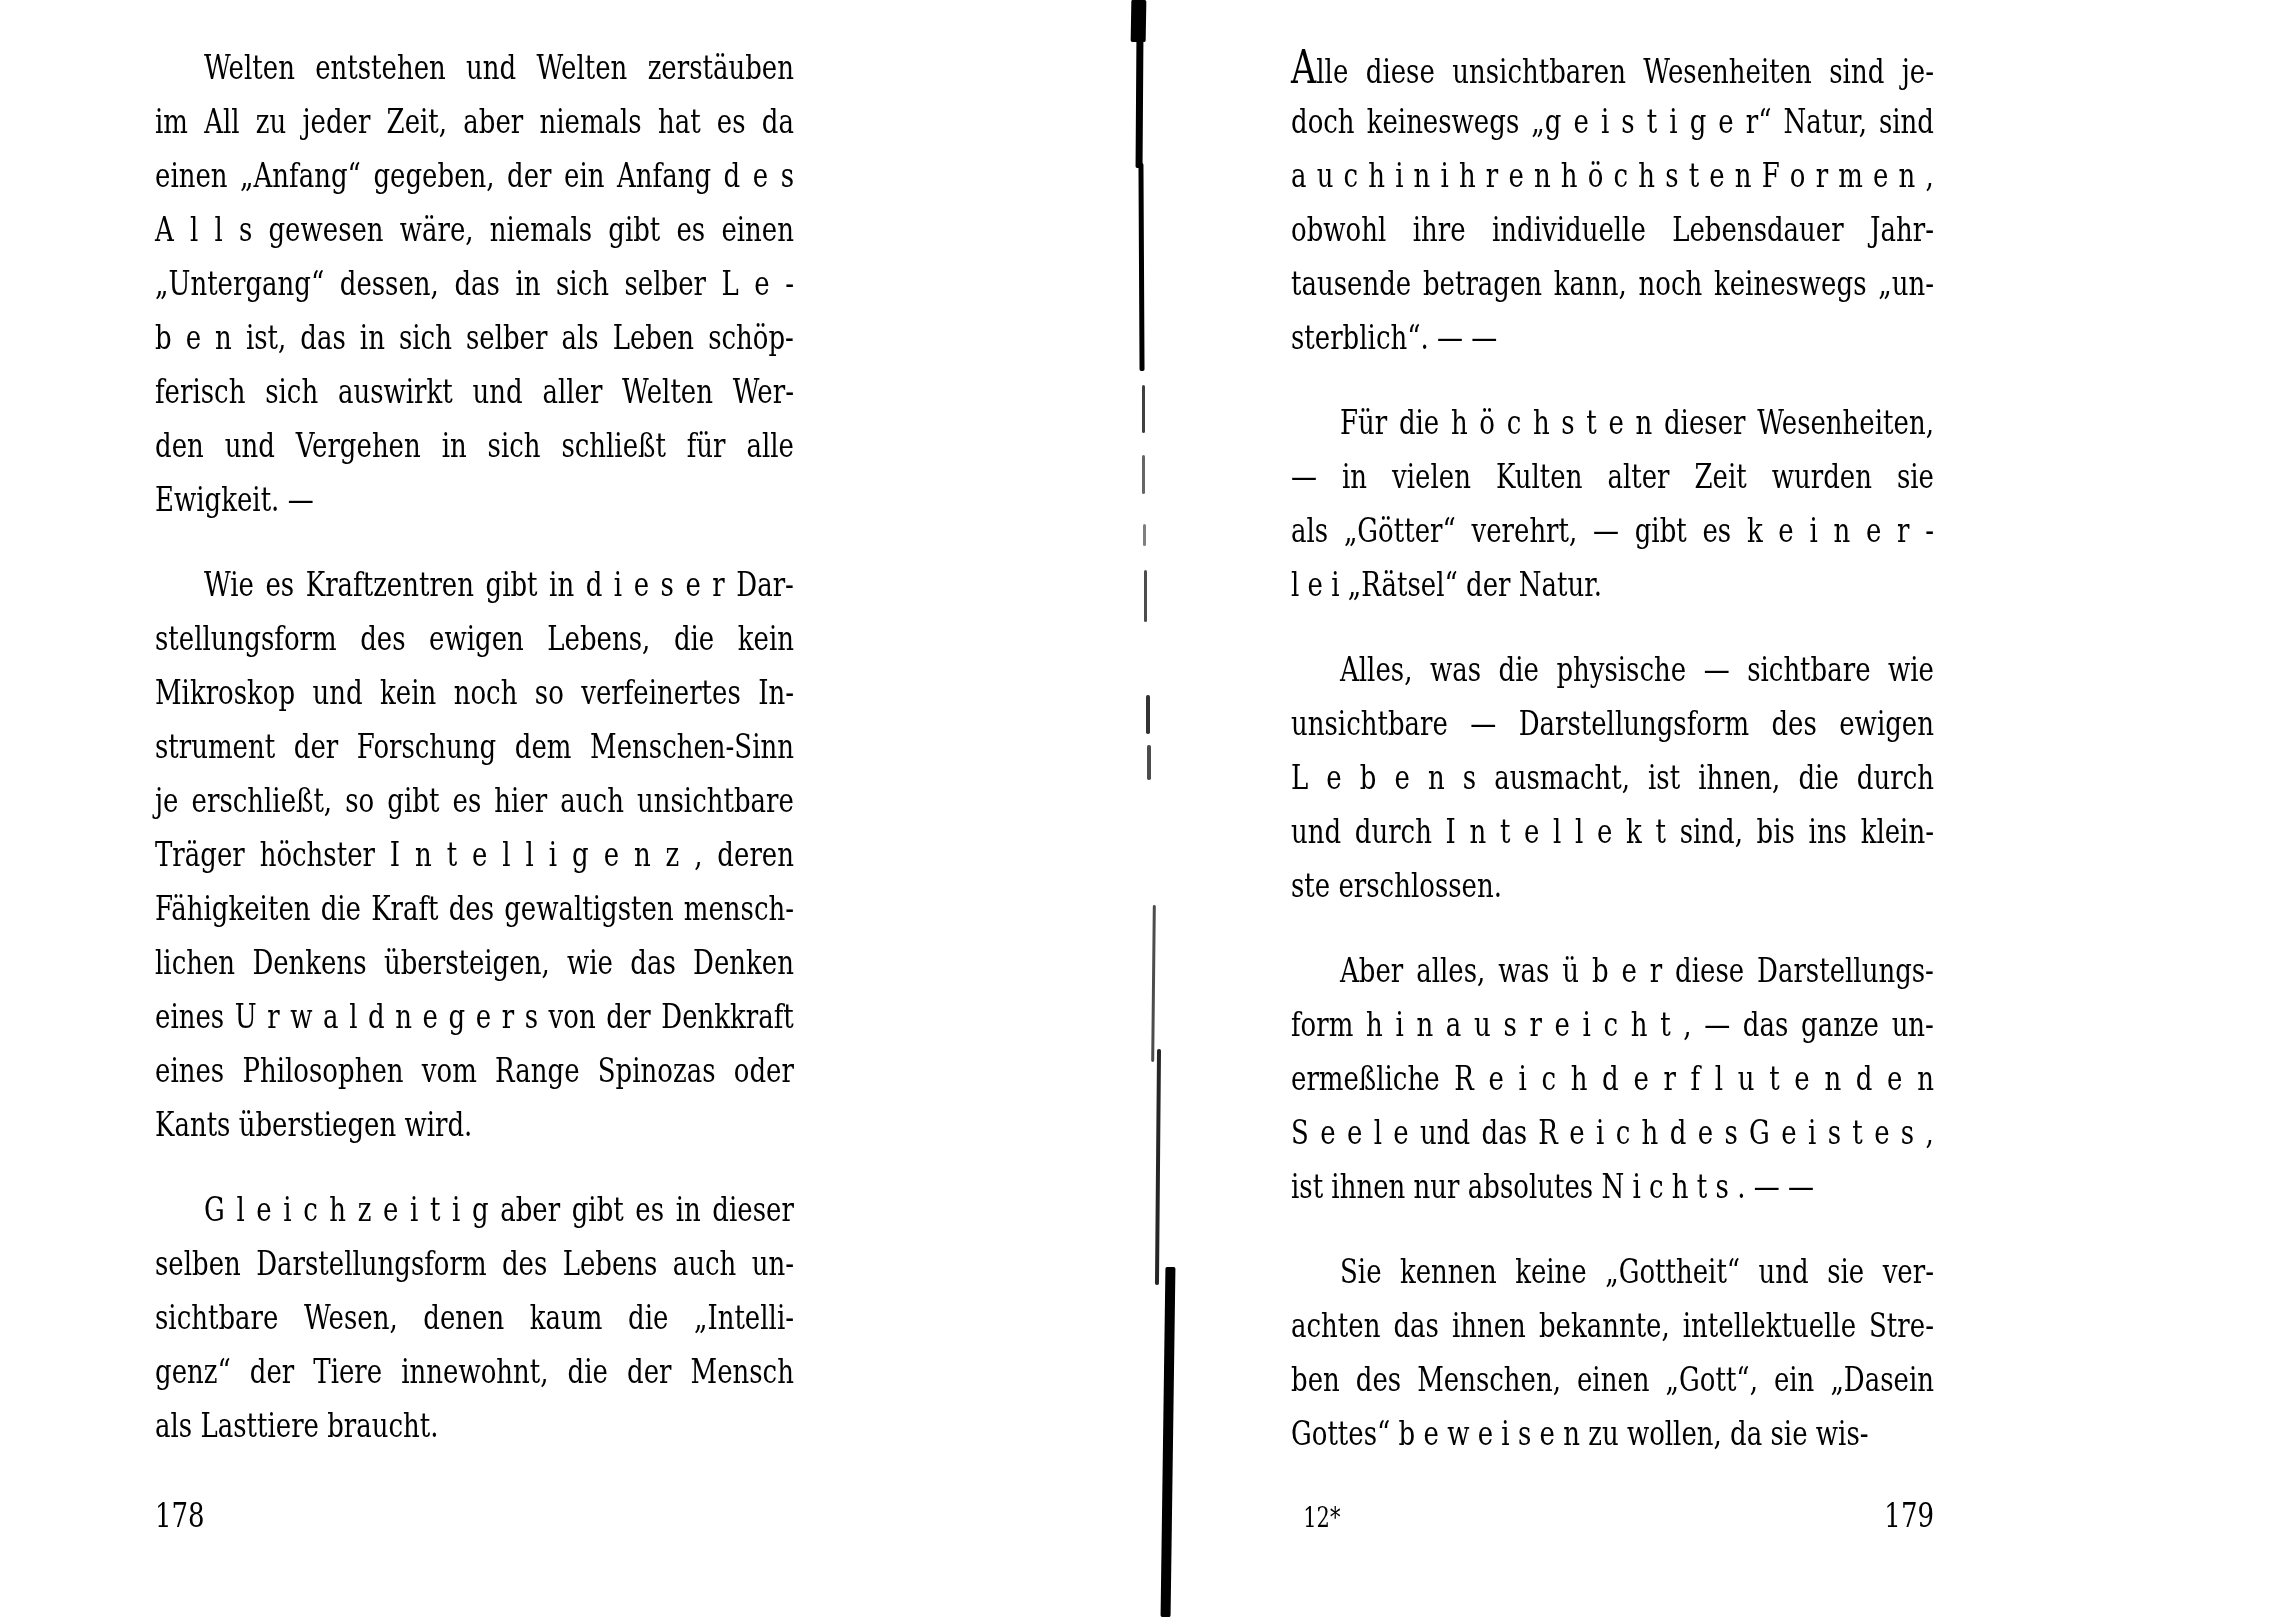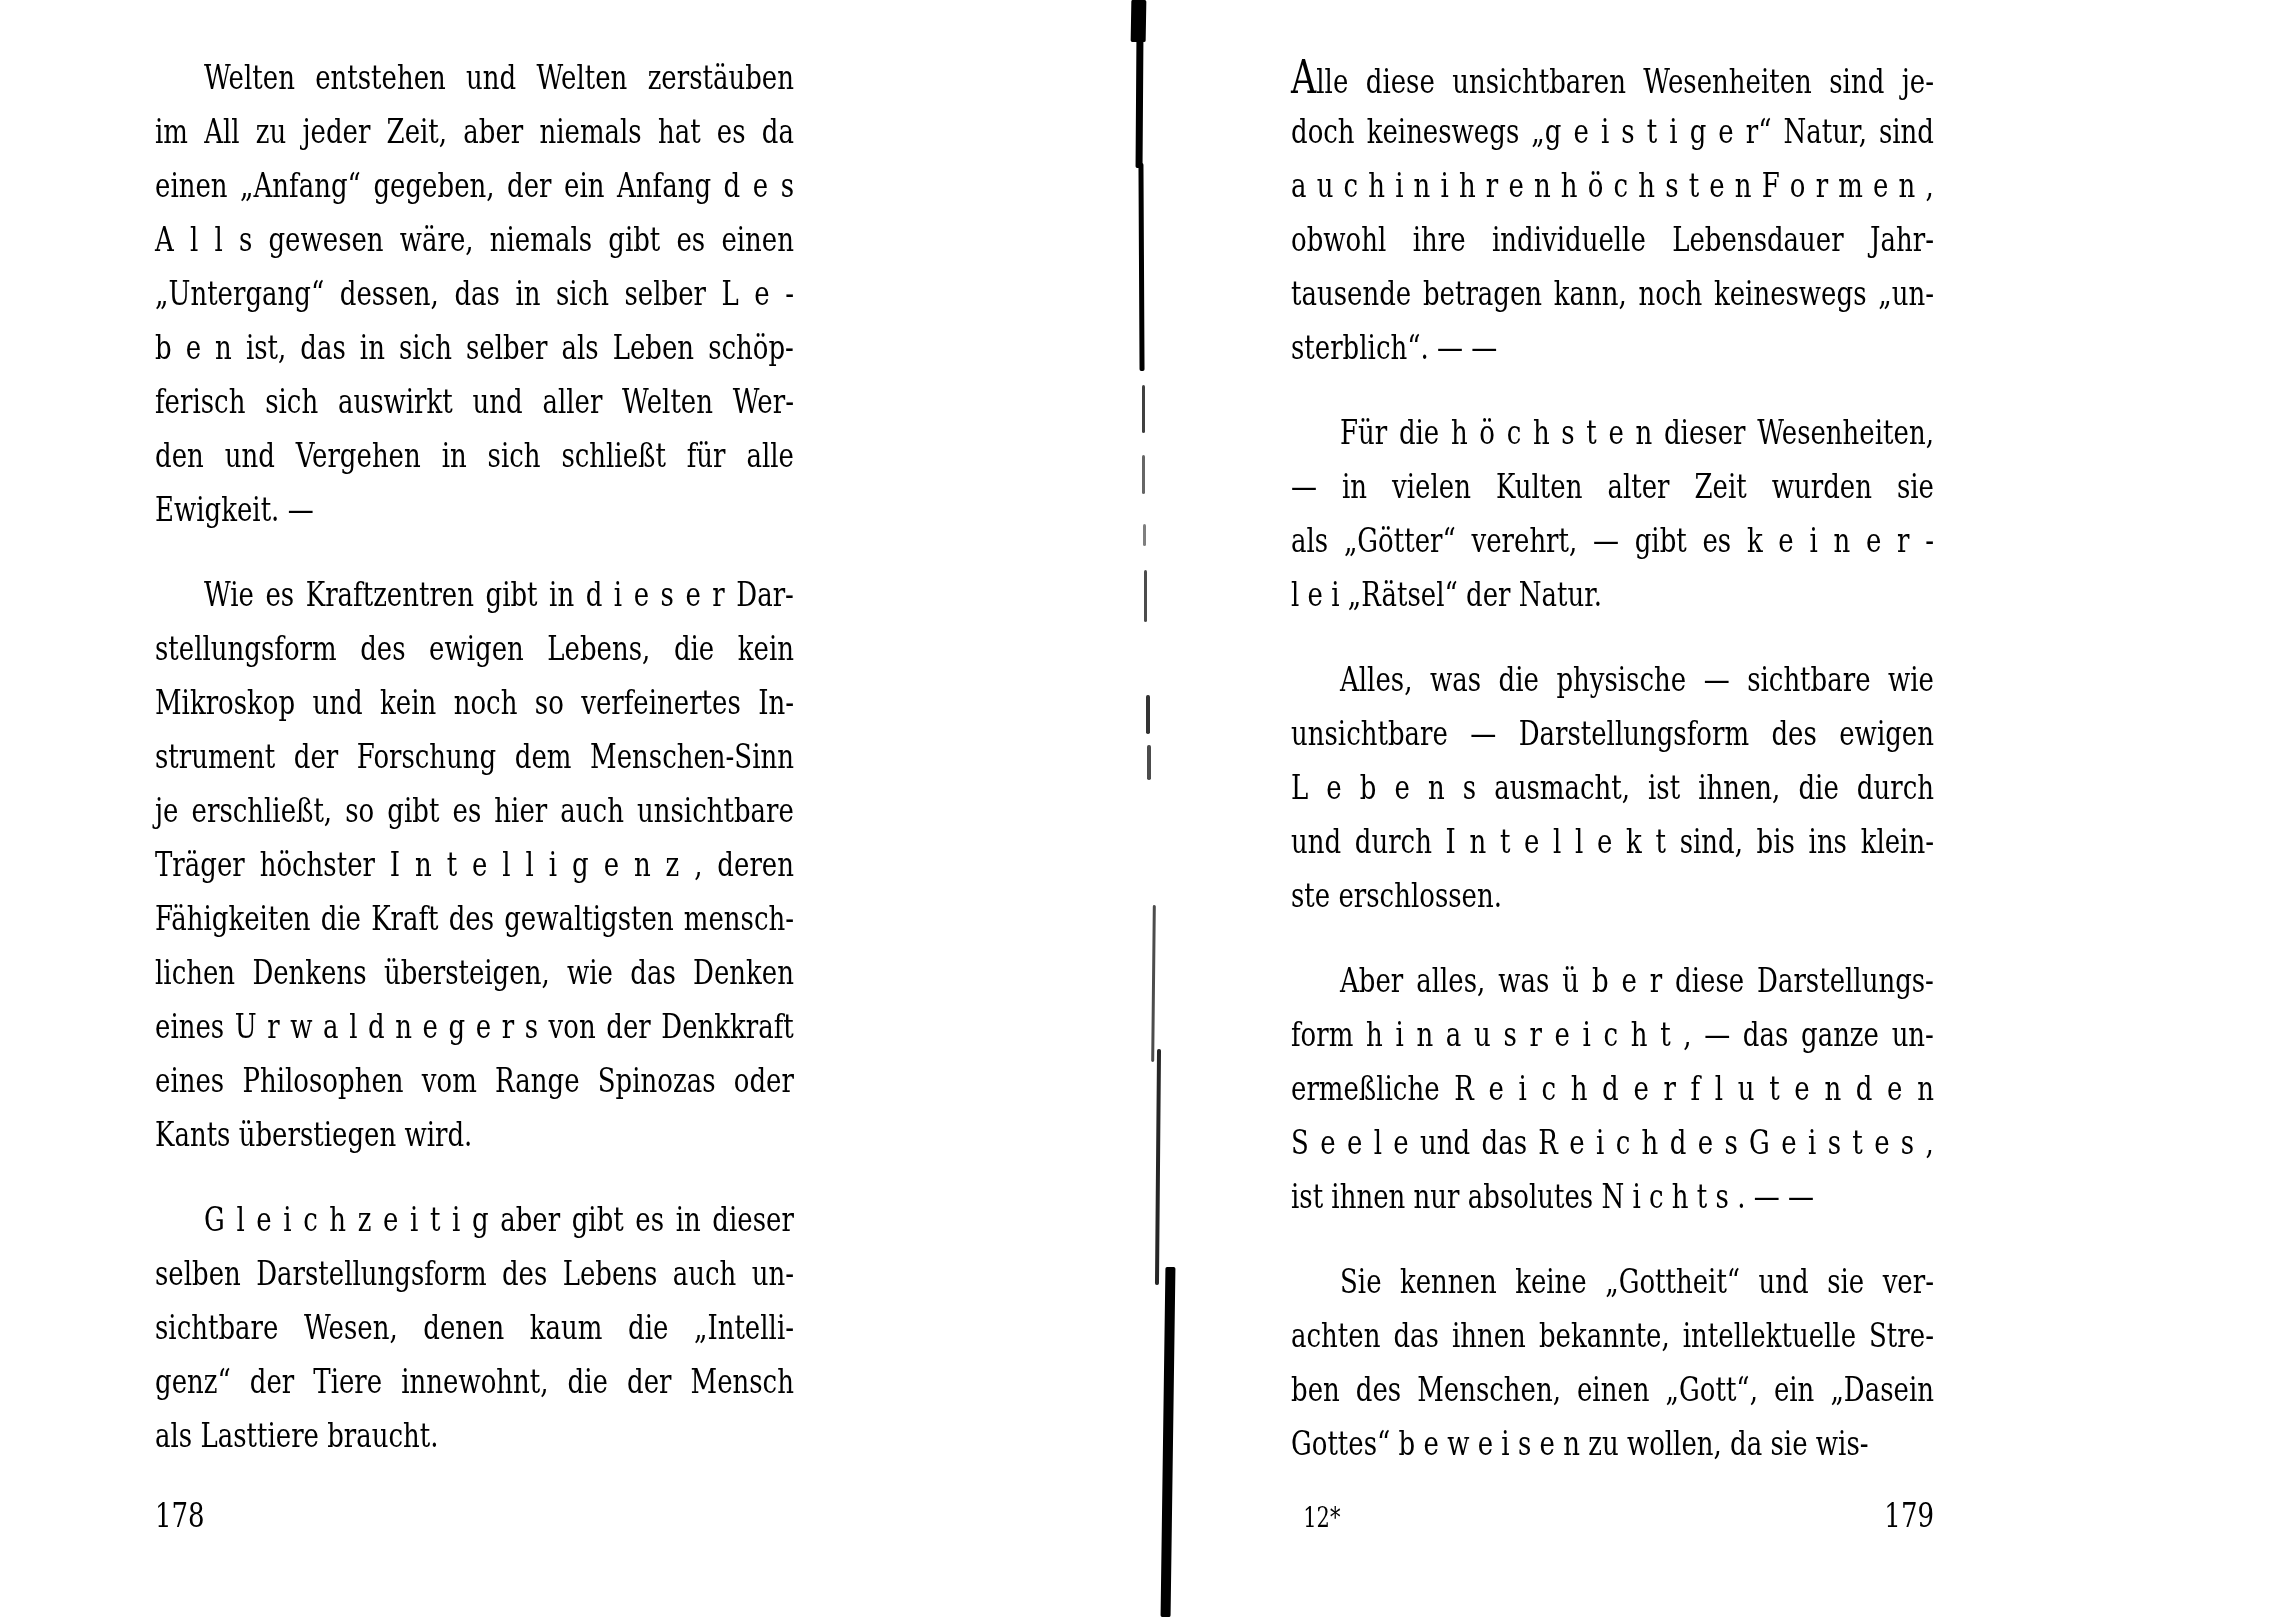--- a/index.html
+++ b/index.html
@@ -4,21 +4,21 @@
 <style>
   html, body { margin: 0; padding: 0; }
   body {
     width: 2273px; height: 1617px;
     background: #ffffff;
     position: relative;
     overflow: hidden;
     font-family: "DejaVu Serif", "Liberation Serif", serif;
     color: #000000;
   }
-  .page { position: absolute; top: 50px; }
+  .page { position: absolute; top: 40px; }
   .page-left  { left: 155px;  width: 639px; }
   .page-right { left: 1291px; width: 643px; }
 
   .paragraph + .paragraph { margin-top: 31px; }
 
   .line {
     height: 54px;
     line-height: 54px;
     font-size: 26px;
     display: flex;

